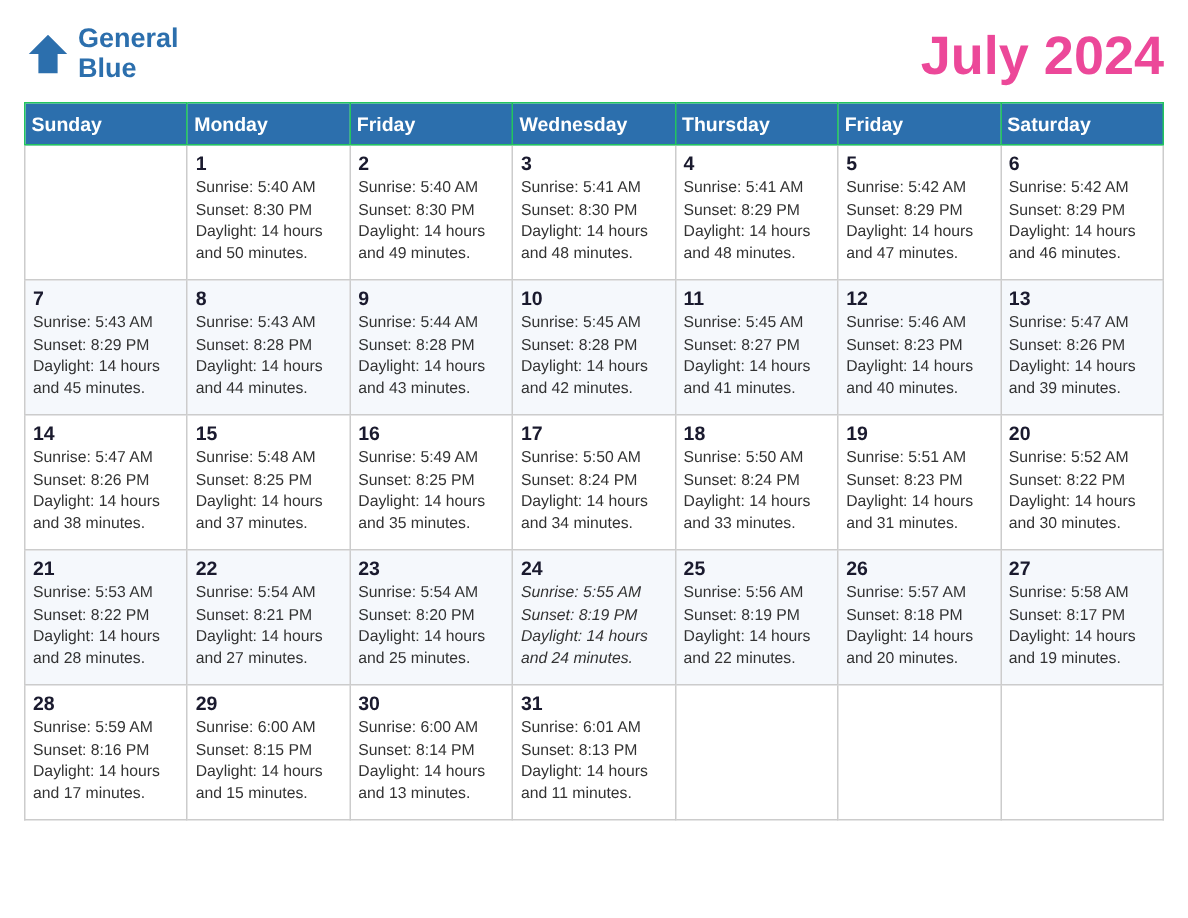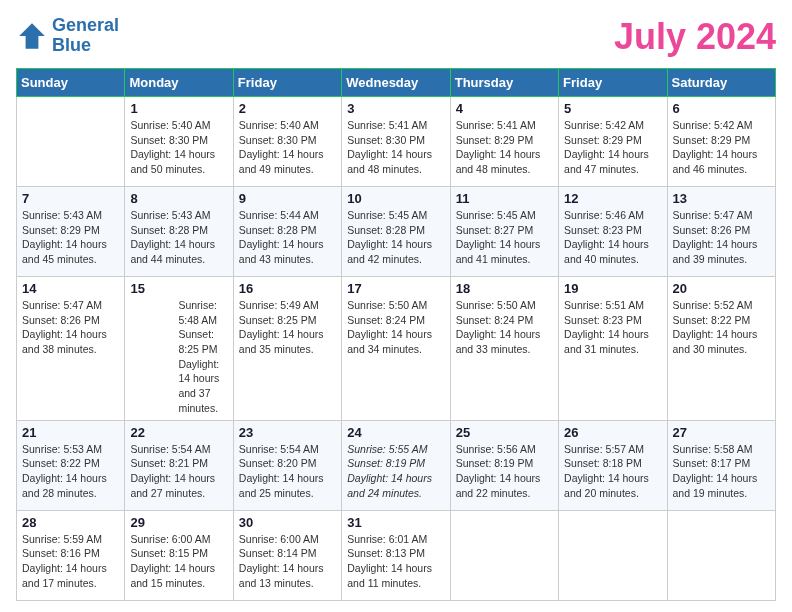--- a/index.html
+++ b/index.html
@@ -217,21 +217,21 @@
       <tr>
         <td>
           <span class="day-number">14</span>
           <div class="day-info" style="white-space: pre-line;">Sunrise: 5:47 AM
 Sunset: 8:26 PM
 Daylight: 14 hours
 and 38 minutes.</div>
         </td>
         <td>
           <span class="day-number">15</span>
-          <div class="day-info" style="white-space: pre-line; margin-left: 48px;">Sunrise: 5:48 AM
+          <div class="day-info" style="white-space: pre-line;">Sunrise: 5:48 AM
 Sunset: 8:25 PM
 Daylight: 14 hours
 and 37 minutes.</div>
         </td>
         <td>
           <span class="day-number">16</span>
           <div class="day-info" style="white-space: pre-line;">Sunrise: 5:49 AM
 Sunset: 8:25 PM
 Daylight: 14 hours
 and 35 minutes.</div>

